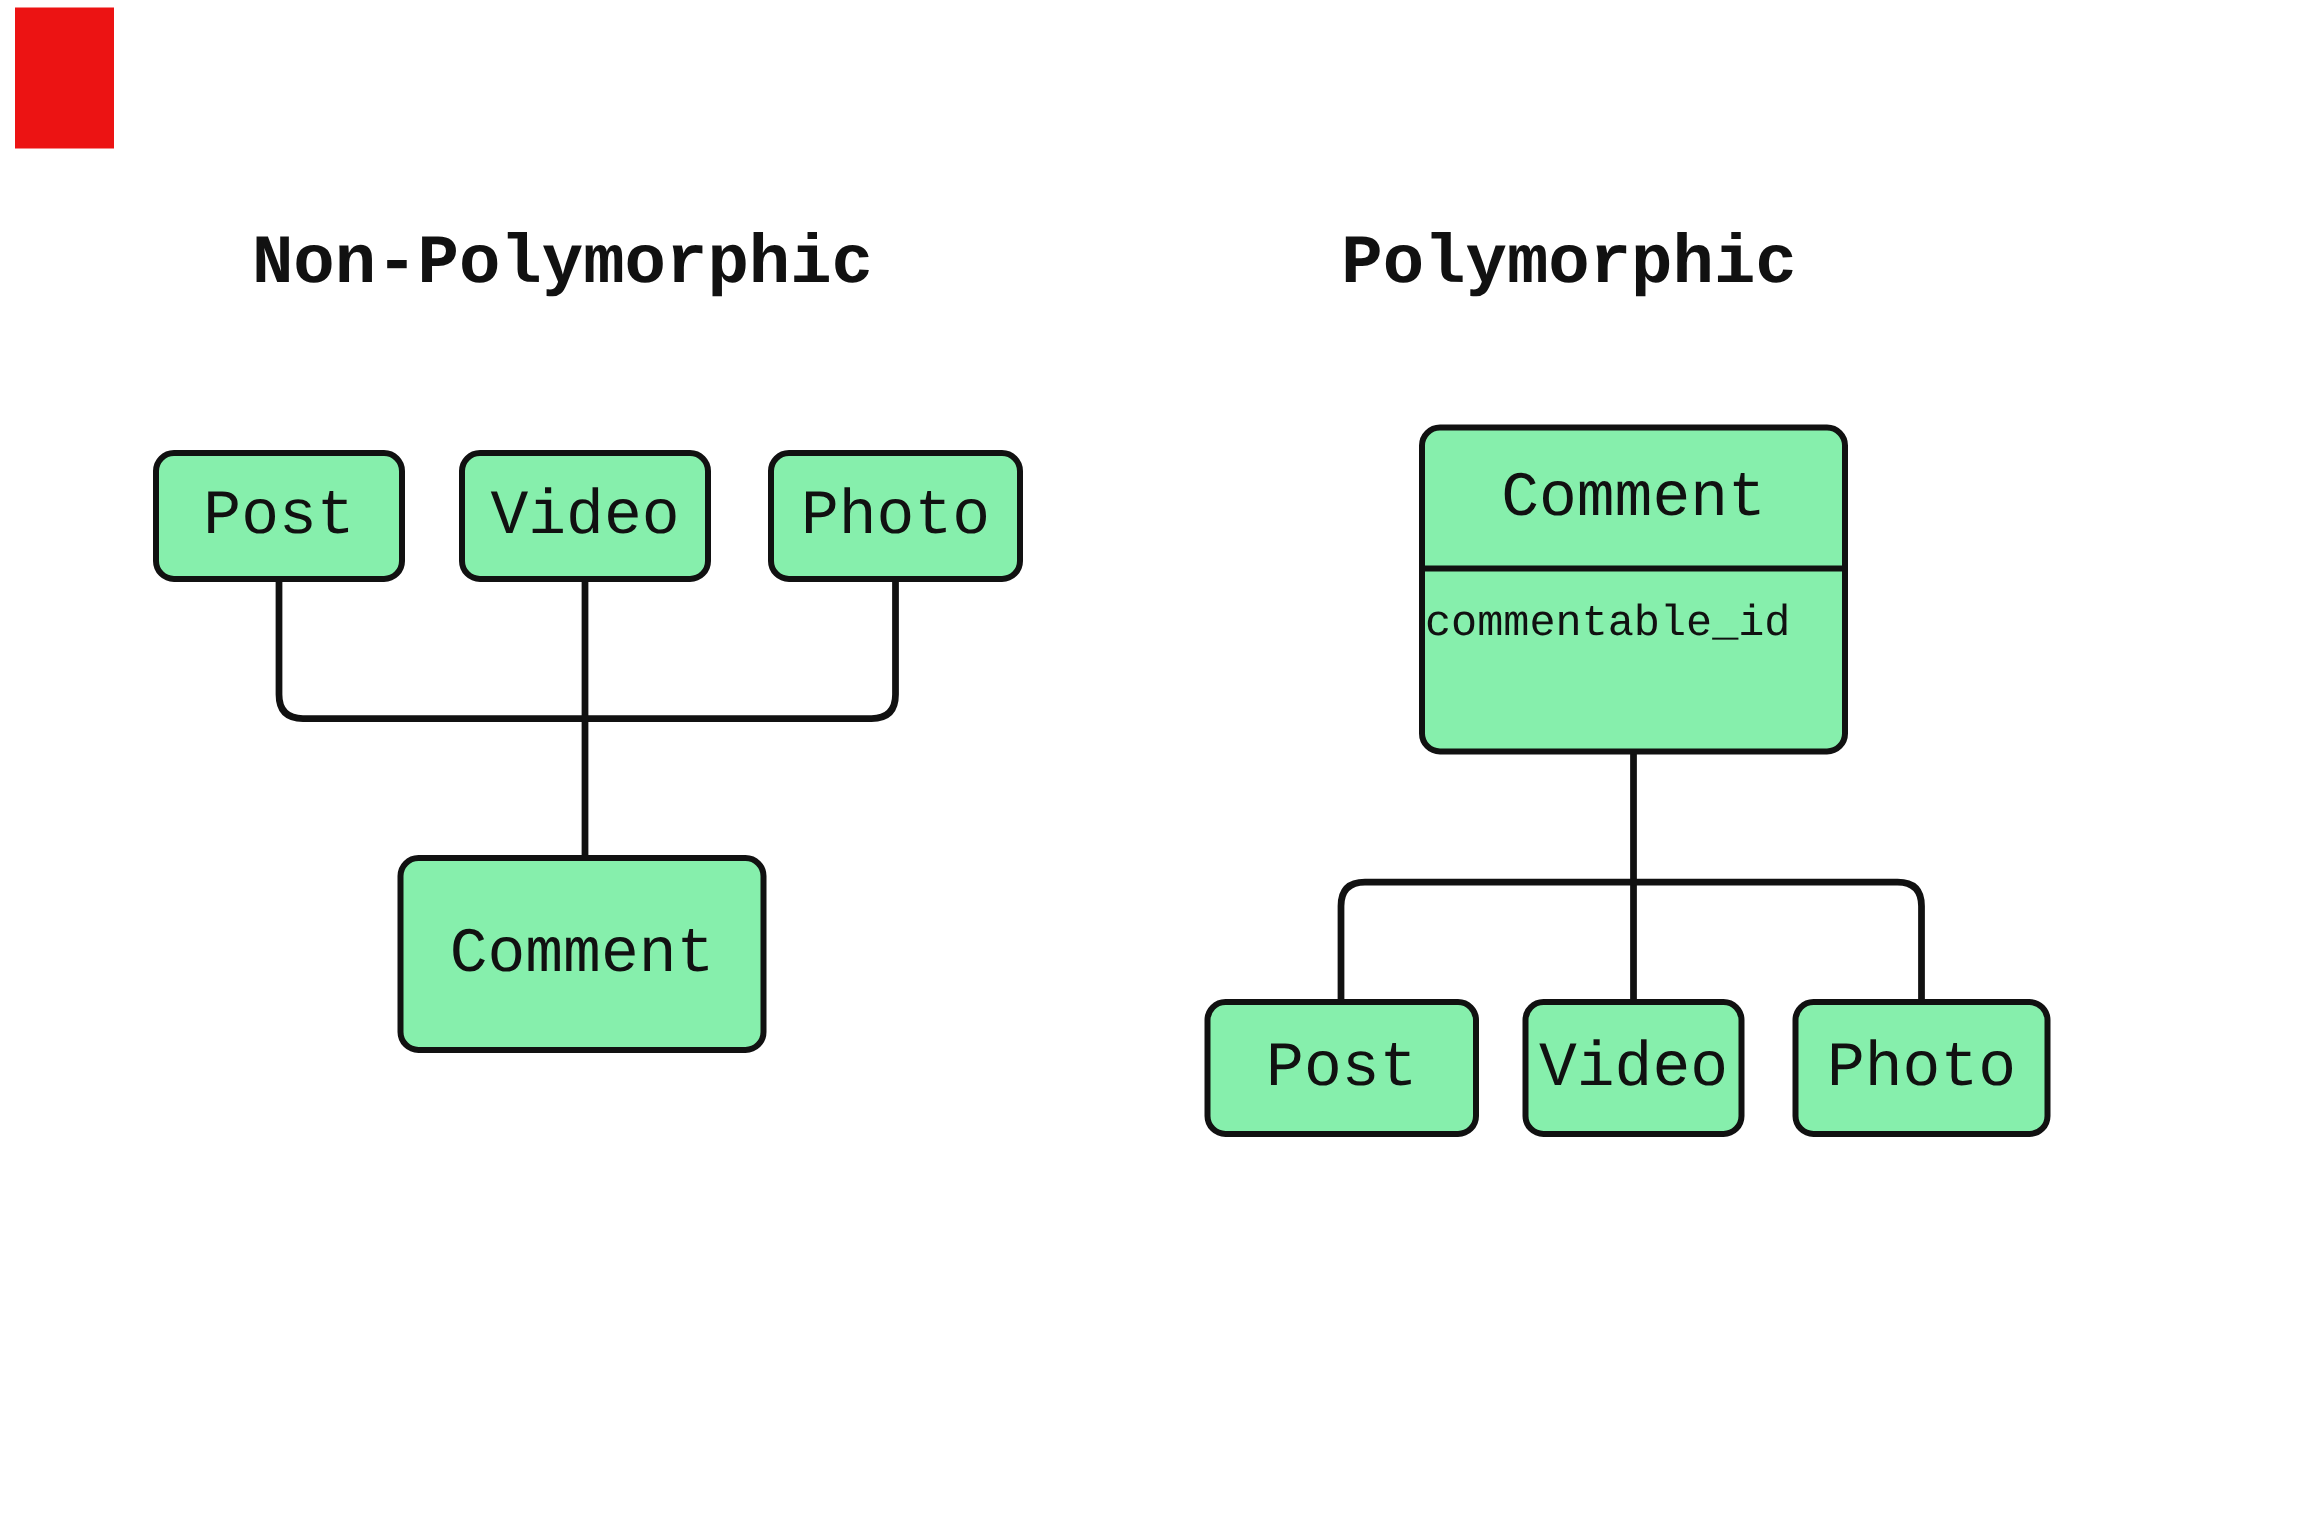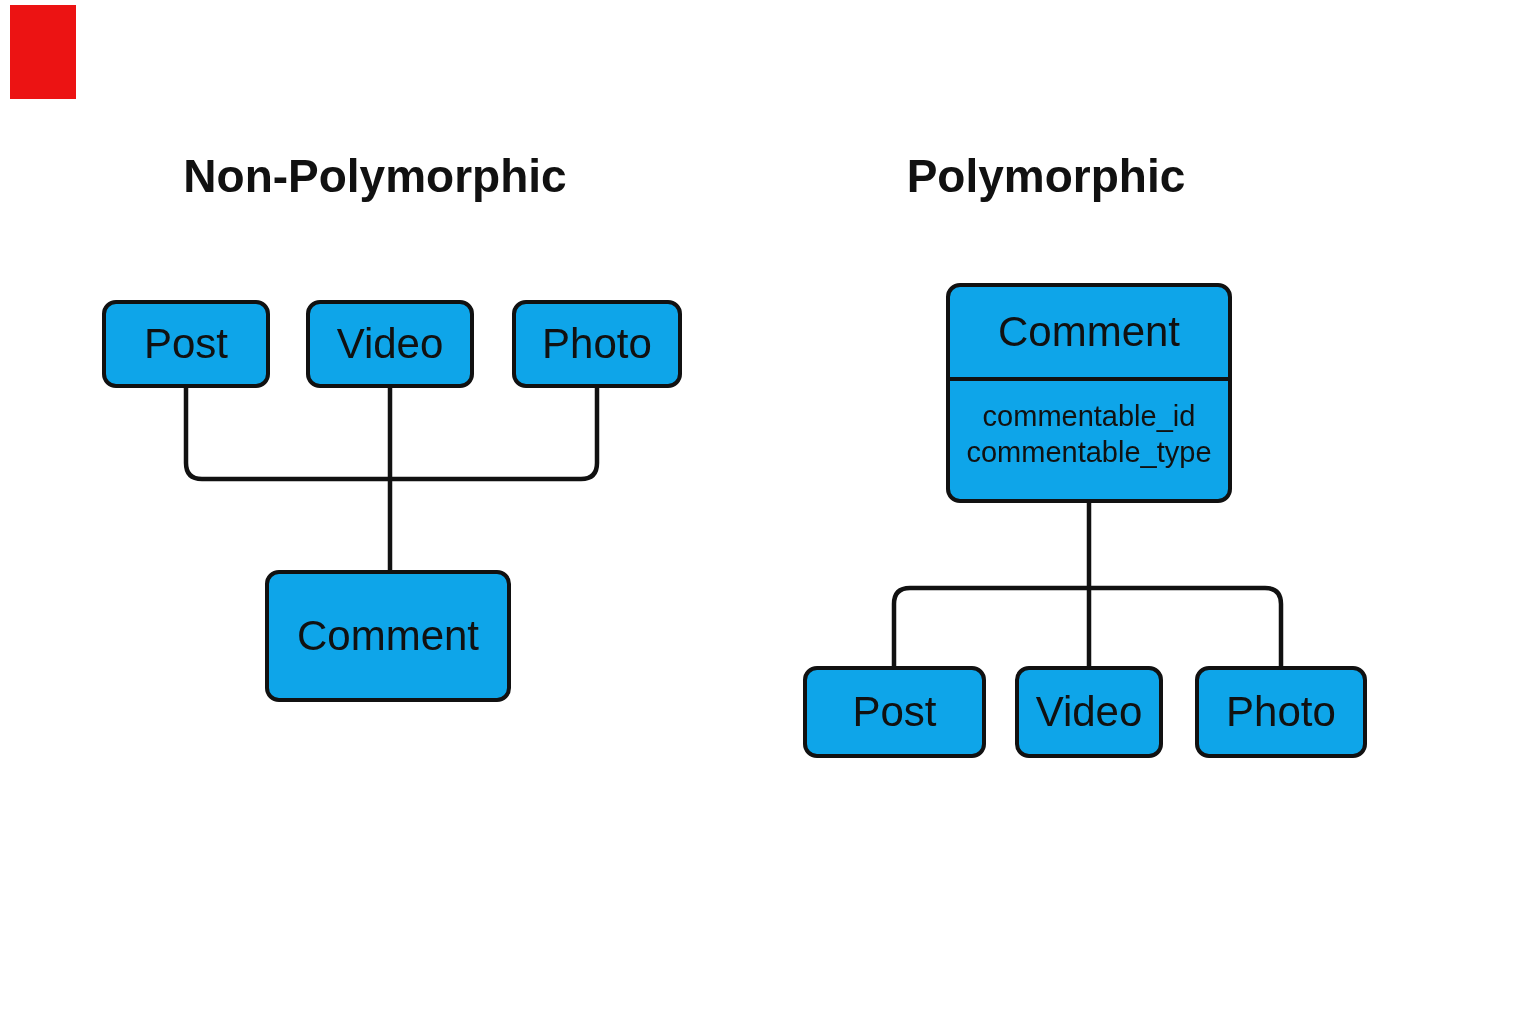--- a/index.html
+++ b/index.html
@@ -6,21 +6,21 @@
     margin: 0;
     padding: 0;
     background: #ffffff;
   }
   #canvas {
     position: relative;
     width: 1536px;
     height: 809px;
     background: #ffffff;
     overflow: hidden;
-    font-family: Liberation Sans, sans-serif;
+    font-family: Liberation Mono, monospace;
     color: #111111;
   }
   
   .red-marker {
     position: absolute;
     left: 10px;
     top: 5px;
     width: 66px;
     height: 94px;
     background: #ec1313;
@@ -35,21 +35,21 @@
     text-align: center;
     letter-spacing: 0px;
     white-space: nowrap;
   }
   #left-title  { left: 80px;  width: 590px; }
   #right-title { left: 760px; width: 572px; }
 
   .entity-box {
     position: absolute;
     box-sizing: border-box;
-    background: #0ea5e9;
+    background: #86efac;
     border: 4px solid #111111;
     border-radius: 14px;
     display: flex;
     align-items: center;
     justify-content: center;
     z-index: 2;
   }
   .entity-label {
     font-size: 42px;
     font-weight: 500;
@@ -79,23 +79,23 @@
   }
   #r-comment .entity-divider {
     border-top: 4px solid #111111;
     height: 0;
     flex: none;
   }
   #r-comment .entity-fields {
     flex: 1;
     display: flex;
     flex-direction: column;
-    align-items: center;
     justify-content: flex-start;
     padding-top: 17px;
+    gap: 17px;
   }
   .field-label {
     font-size: 29px;
     font-weight: 400;
     line-height: 36px;
     white-space: nowrap;
   }
 
   
   #r-post  { left: 803px;  top: 666px; width: 183px; height: 92px; }
@@ -146,21 +146,20 @@
     <span class="entity-label">Comment</span>
   </div>
 
   <div id="r-comment" class="entity-box">
     <div class="entity-header">
       <span class="entity-label">Comment</span>
     </div>
     <div class="entity-divider"></div>
     <div class="entity-fields">
       <span class="field-label">commentable_id</span>
-      <span class="field-label">commentable_type</span>
     </div>
   </div>
 
   <div id="r-post" class="entity-box">
     <span class="entity-label">Post</span>
   </div>
   <div id="r-video" class="entity-box">
     <span class="entity-label">Video</span>
   </div>
   <div id="r-photo" class="entity-box">

